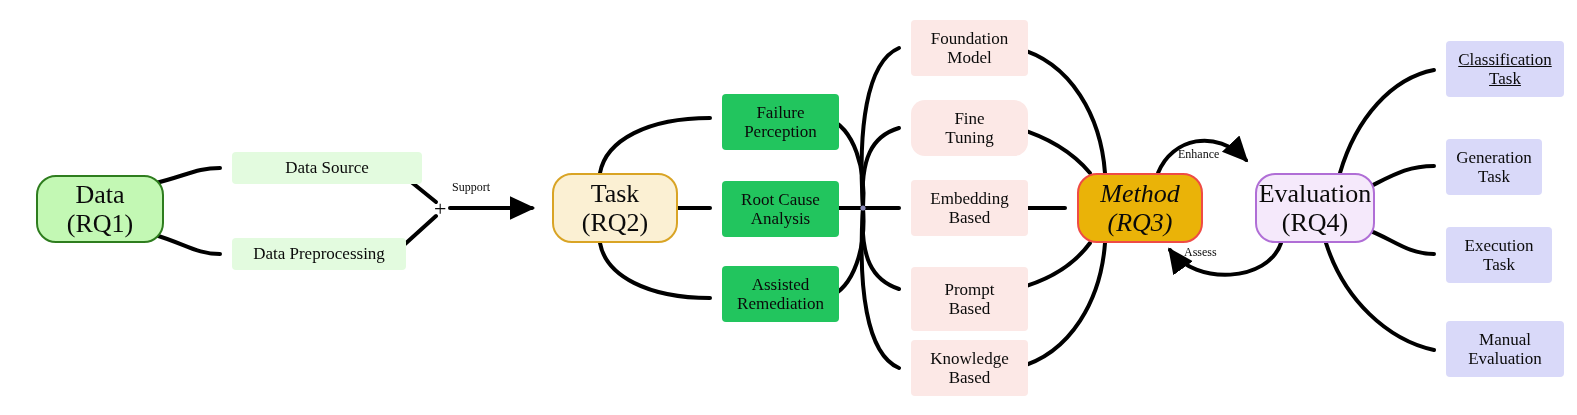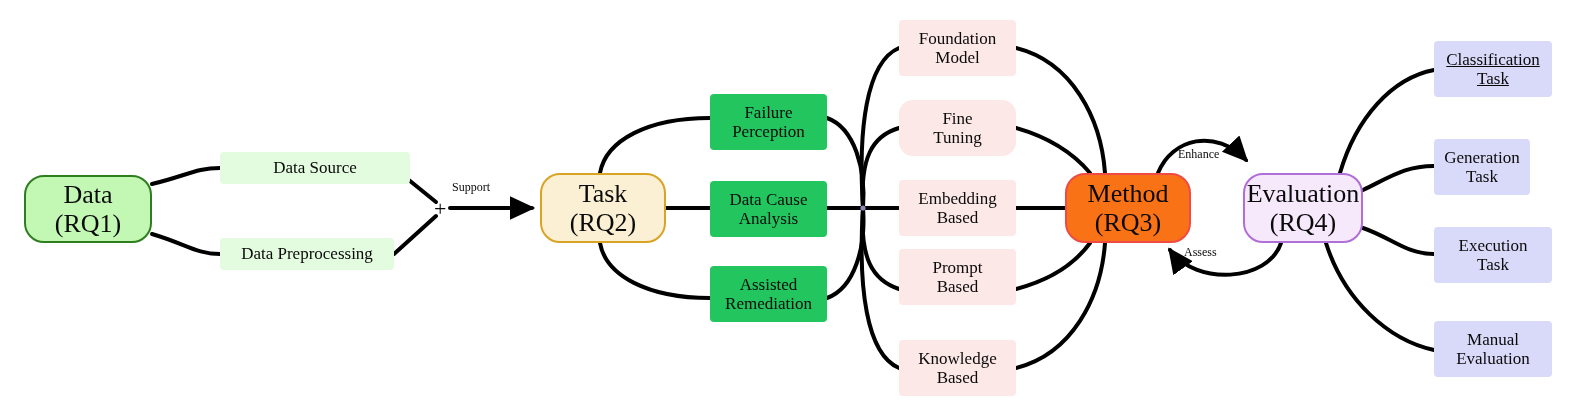--- a/index.html
+++ b/index.html
@@ -30,31 +30,32 @@
     position: absolute;
     box-sizing: border-box;
     display: flex;
     align-items: center;
     justify-content: center;
     text-align: center;
     line-height: 1.12;
     color: #0a0a0a;
     white-space: pre-line;
     z-index: 3;
+    margin-left: 12px;
   }
   
   .main-node {
     border-radius: 20px;
     border-width: 2px;
     border-style: solid;
     font-size: 26px;
   }
   .node-data      { background: #c3f8b4; border-color: #2e7d1e; }
   .node-task      { background: #fbf0d3; border-color: #d9a425; }
-  .node-method    { background: #f97316; border-color: #ef4b45; }
+  .node-method    { background: #eab308; border-color: #ef4b45; font-style: italic; }
   .node-eval      { background: #f5e9fb; border-color: #b06ed6; }
 
   
   .leaf-node {
     border-radius: 4px;
     border: none;
     font-size: 17px;
   }
   .leaf-data   { background: #e3fbdf; }
   .leaf-task   { background: #22c55e; }
@@ -154,58 +155,58 @@
   </div>
   <div class="node leaf-node leaf-data" style="left:220px; top:238px; width:174px; height:32px;">
     <span>Data Preprocessing</span>
   </div>
 
   <div class="node leaf-node leaf-task" style="left:710px; top:94px; width:117px; height:56px;">
     <span>Failure
 Perception</span>
   </div>
   <div class="node leaf-node leaf-task" style="left:710px; top:181px; width:117px; height:56px;">
-    <span>Data Cause
+    <span>Root Cause
 Analysis</span>
   </div>
   <div class="node leaf-node leaf-task" style="left:710px; top:266px; width:117px; height:56px;">
     <span>Assisted
 Remediation</span>
   </div>
 
   <div class="node leaf-node leaf-method" style="left:899px; top:20px; width:117px; height:56px;">
     <span>Foundation
 Model</span>
   </div>
   <div class="node leaf-node leaf-method" style="left:899px; top:100px; width:117px; height:56px;border-radius:14px;">
     <span>Fine
 Tuning</span>
   </div>
   <div class="node leaf-node leaf-method" style="left:899px; top:180px; width:117px; height:56px;">
     <span>Embedding
 Based</span>
   </div>
-  <div class="node leaf-node leaf-method" style="left:899px; top:249px; width:117px; height:56px;">
+  <div class="node leaf-node leaf-method" style="left:899px; top:267px; width:117px; height:64px;">
     <span>Prompt
 Based</span>
   </div>
   <div class="node leaf-node leaf-method" style="left:899px; top:340px; width:117px; height:56px;">
     <span>Knowledge
 Based</span>
   </div>
 
   <div class="node leaf-node leaf-eval" style="left:1434px; top:41px; width:118px; height:56px;text-decoration:underline;">
     <span>Classification
 Task</span>
   </div>
   <div class="node leaf-node leaf-eval" style="left:1434px; top:139px; width:96px; height:56px;">
     <span>Generation
 Task</span>
   </div>
-  <div class="node leaf-node leaf-eval" style="left:1434px; top:227px; width:118px; height:56px;">
+  <div class="node leaf-node leaf-eval" style="left:1434px; top:227px; width:106px; height:56px;">
     <span>Execution
 Task</span>
   </div>
   <div class="node leaf-node leaf-eval" style="left:1434px; top:321px; width:118px; height:56px;">
     <span>Manual
 Evaluation</span>
   </div>
 
   <div class="plus-sign" style="left:434px; top:196px;">+</div>
   <div class="edge-label" style="left:452px; top:180px;">Support</div>

